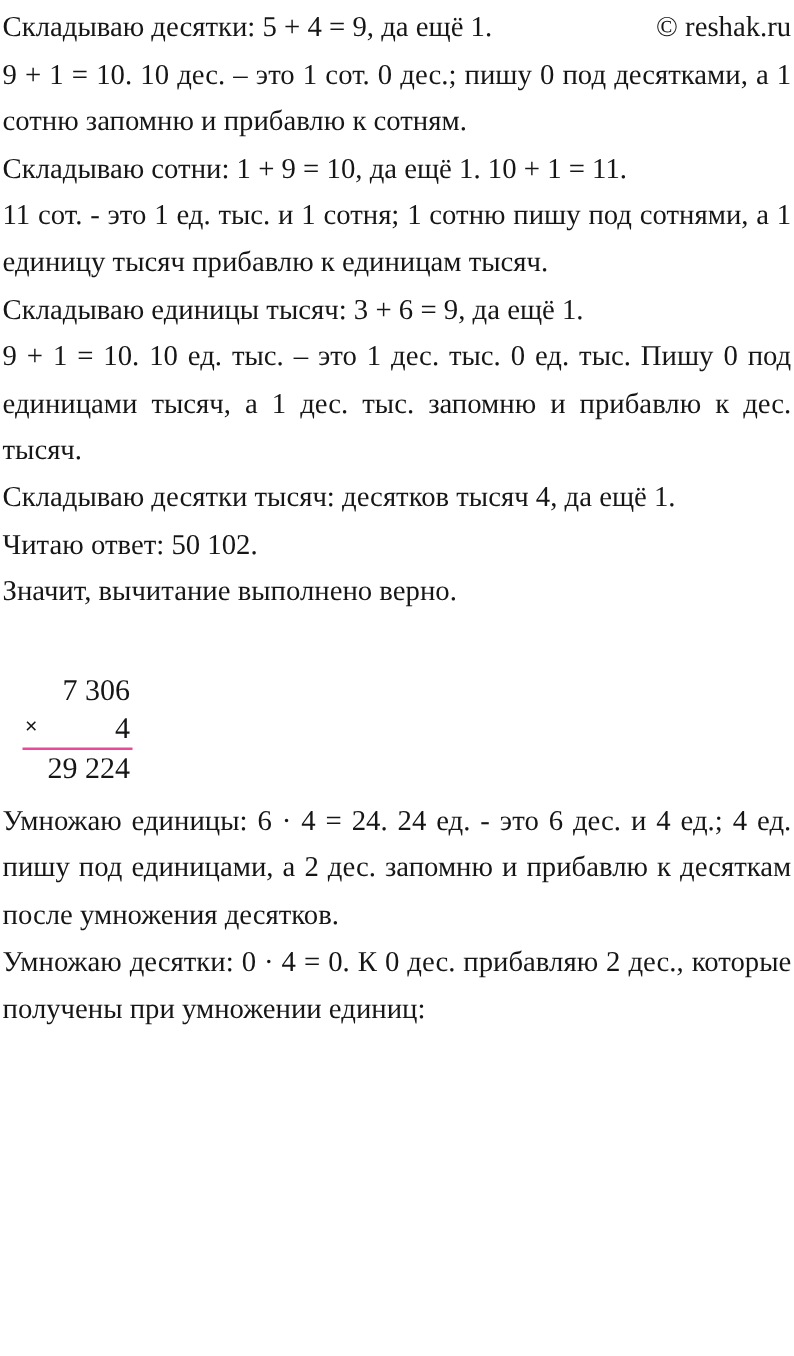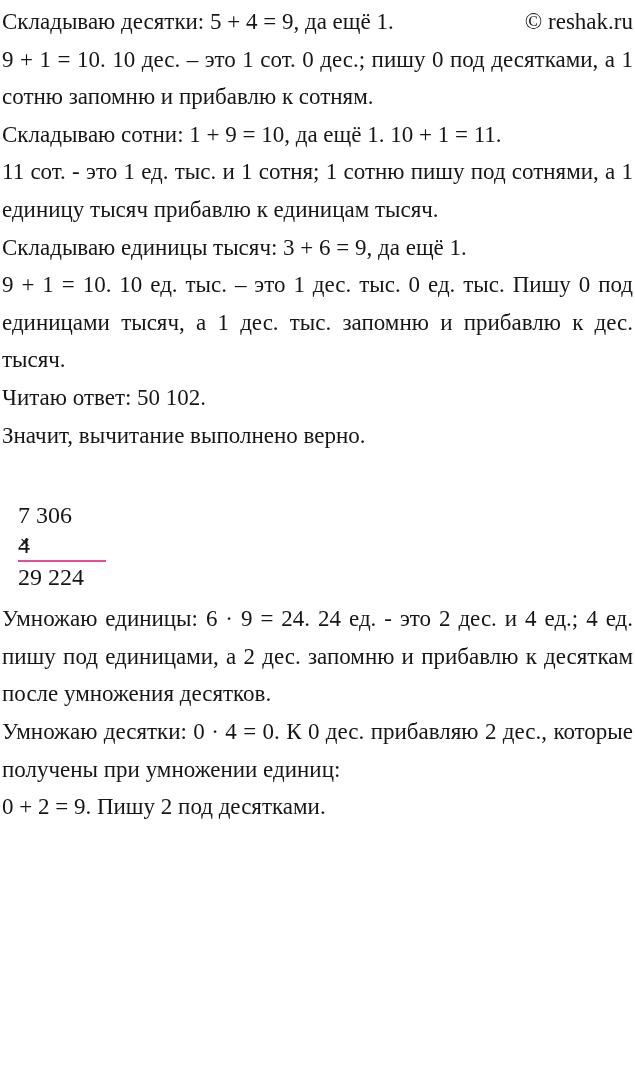--- a/index.html
+++ b/index.html
@@ -46,21 +46,21 @@
   }
   .mult-sign {
     position: absolute;
     left: 2px;
     top: 34px;
     font-size: 17px;
     font-family: "Liberation Sans", "DejaVu Sans", sans-serif;
     line-height: 1;
   }
   .mrow {
-    text-align: left;
+    text-align: right;
     padding-right: 2px;
   }
   .product {
     border-top: 2px solid #ec4899;
   }
   
   .watermark {
     position: absolute;
     left: 0;
     top: 875px;
@@ -92,31 +92,32 @@
   <div class="first-line">
     <p class="para">Складываю десятки: 5 + 4 = 9, да ещё 1.</p>
     <span class="copyright">© reshak.ru</span>
   </div>
 
   <p class="para">9 + 1 = 10. 10 дес. – это 1 сот. 0 дес.; пишу 0 под десятками, а 1 сотню запомню и прибавлю к сотням.</p>
   <p class="para">Складываю сотни: 1 + 9 = 10, да ещё 1. 10 + 1 = 11.</p>
   <p class="para">11 сот. - это 1 ед. тыс. и 1 сотня; 1 сотню пишу под сотнями, а 1 единицу тысяч прибавлю к единицам тысяч.</p>
   <p class="para">Складываю единицы тысяч: 3 + 6 = 9, да ещё 1.</p>
   <p class="para">9 + 1 = 10. 10 ед. тыс. – это 1 дес. тыс. 0 ед. тыс. Пишу 0 под единицами тысяч, а 1 дес. тыс. запомню и прибавлю к дес. тысяч.</p>
+  <p class="para">Складываю десятки тысяч: десятков тысяч 4, да ещё 1.</p>
   <p class="para">Читаю ответ: 50 102.</p>
   <p class="para">Значит, вычитание выполнено верно.</p>
 
   <div class="mult">
     <span class="mult-sign">×</span>
     <div class="mrow">7 306</div>
     <div class="mrow">4</div>
     <div class="mrow product">29 224</div>
   </div>
 
-  <p class="para">Умножаю единицы: 6 · 9 = 24. 24 ед. - это 2 дес. и 4 ед.; 4 ед. пишу под единицами, а 2 дес. запомню и прибавлю к десяткам после умножения десятков.</p>
+  <p class="para">Умножаю единицы: 6 · 4 = 24. 24 ед. - это 6 дес. и 4 ед.; 4 ед. пишу под единицами, а 2 дес. запомню и прибавлю к десяткам после умножения десятков.</p>
   <p class="para">Умножаю десятки: 0 · 4 = 0. К 0 дес. прибавляю 2 дес., которые получены при умножении единиц:</p>
   <p class="para">0 + 2 = 9. Пишу 2 под десятками.</p>
   <p class="para">Умножаю сотни: 3 · 4 = 12. 12 сот. - это 1 ед. тыс. и 2 сот.; 2 сот. пишу под сотнями, а 1 ед. тыс. запомню и прибавлю к единицам тысяч после умножения единиц тысяч.</p>
   <p class="para">Умножаю единицы тысяч: 7 · 4 = 28. К 28 ед. тыс. прибавляю 1 ед. тыс., которые получены при умножении сотен: 28 + 1 = 29.</p>
 
   <svg class="watermark" width="210" height="210" viewBox="0 0 210 210" aria-hidden="true">
     <defs>
       <path id="wmArc" d="M 13 78 A 85 85 0 0 1 144 170" fill="none"></path>
     </defs>
     <text class="wm-arc-text">

